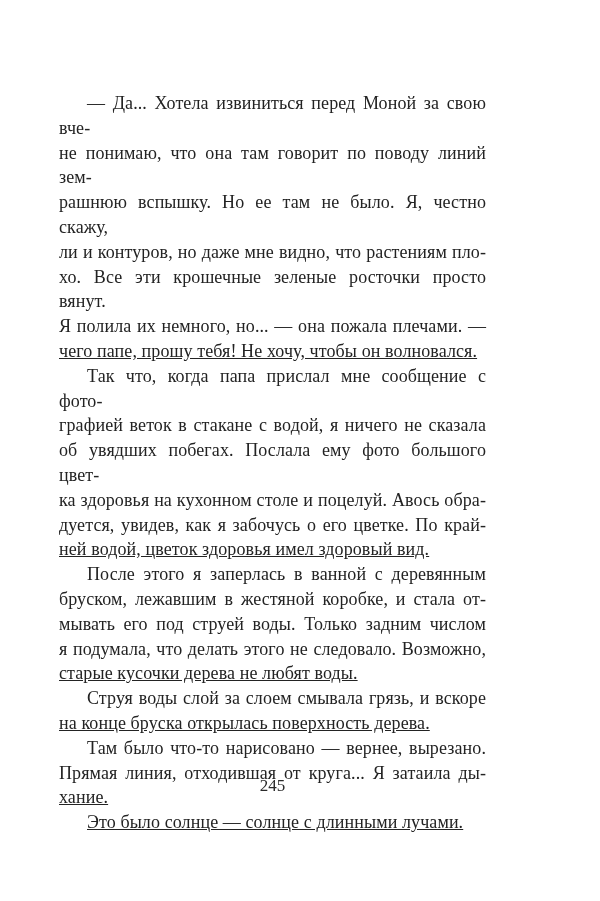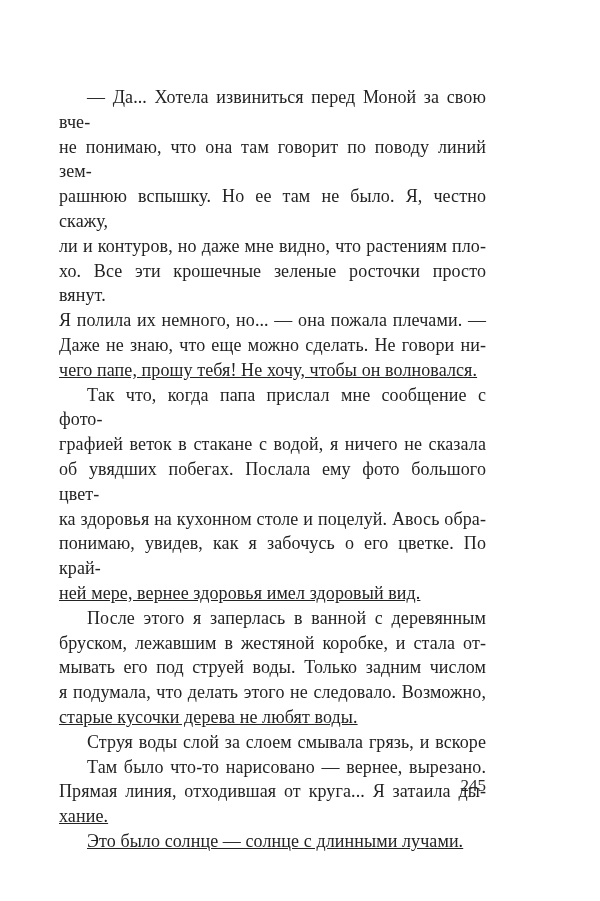--- a/index.html
+++ b/index.html
@@ -12,21 +12,21 @@
     width: 600px;
     height: 901px;
     background: #ffffff;
     font-family: "Liberation Serif", "DejaVu Serif", serif;
     color: #232323;
     overflow: hidden;
   }
   .text-block {
     position: absolute;
     left: 59px;
-    top: 85px;
+    top: 91px;
     width: 427px;
   }
   .line {
     font-size: 18px;
     line-height: 24.8px;
     text-align: justify;
     text-align-last: justify;
     -moz-text-align-last: justify;
     letter-spacing: 0.1px;
   }
@@ -36,56 +36,56 @@
   .line.end {
     text-align-last: left;
     text-decoration: underline;
     -moz-text-align-last: left;
   }
   .page-number {
     position: absolute;
     left: 59px;
     top: 776px;
     width: 427px;
-    text-align: right;
+    text-align: center;
     font-size: 17px;
     line-height: 20px;
     color: #2a2a2a;
   }
 </style>
 </head>
 <body>
 
 <div class="book-page">
 
   <div class="text-block">
 
     <div class="line indent">—  Да... Хотела извиниться перед Моной за свою вче-</div>
     <div class="line">не понимаю, что она там говорит по поводу линий зем-</div>
     <div class="line">рашнюю вспышку. Но ее там не было. Я, честно скажу,</div>
     <div class="line">ли и контуров, но даже мне видно, что растениям пло-</div>
     <div class="line">хо. Все эти крошечные зеленые росточки просто вянут.</div>
     <div class="line">Я полила их немного, но... — она пожала плечами. —</div>
-    <div class="line">Даже не знаю, что еще можно сделать. Не говори ни-</div>
     <div class="line end">чего папе, прошу тебя! Не хочу, чтобы он волновался.</div>
 
     <div class="line indent">Так что, когда папа прислал мне сообщение с фото-</div>
     <div class="line">графией веток в стакане с водой, я ничего не сказала</div>
     <div class="line">об увядших побегах. Послала ему фото большого цвет-</div>
     <div class="line">ка здоровья на кухонном столе и поцелуй. Авось обра-</div>
-    <div class="line">понимаю, увидев, как я забочусь о его цветке. По край-</div>
-    <div class="line end">ней мере, вернее здоровья имел здоровый вид.</div>
+    <div class="line">дуется, увидев, как я забочусь о его цветке. По край-</div>
+    <div class="line end">ней водой, цветок здоровья имел здоровый вид.</div>
 
     <div class="line indent">После этого я заперлась в ванной с деревянным</div>
     <div class="line">бруском, лежавшим в жестяной коробке, и стала от-</div>
     <div class="line">мывать его под струей воды. Только задним числом</div>
     <div class="line">я подумала, что делать этого не следовало. Возможно,</div>
     <div class="line end">старые кусочки дерева не любят воды.</div>
 
     <div class="line indent">Струя воды слой за слоем смывала грязь, и вскоре</div>
+    <div class="line end">на конце бруска открылась поверхность дерева.</div>
 
     <div class="line indent">Там было что-то нарисовано — вернее, вырезано.</div>
     <div class="line">Прямая линия, отходившая от круга... Я затаила ды-</div>
     <div class="line end">хание.</div>
 
     <div class="line indent end">Это было солнце — солнце с длинными лучами.</div>
 
   </div>
 
   <div class="page-number">245</div>

